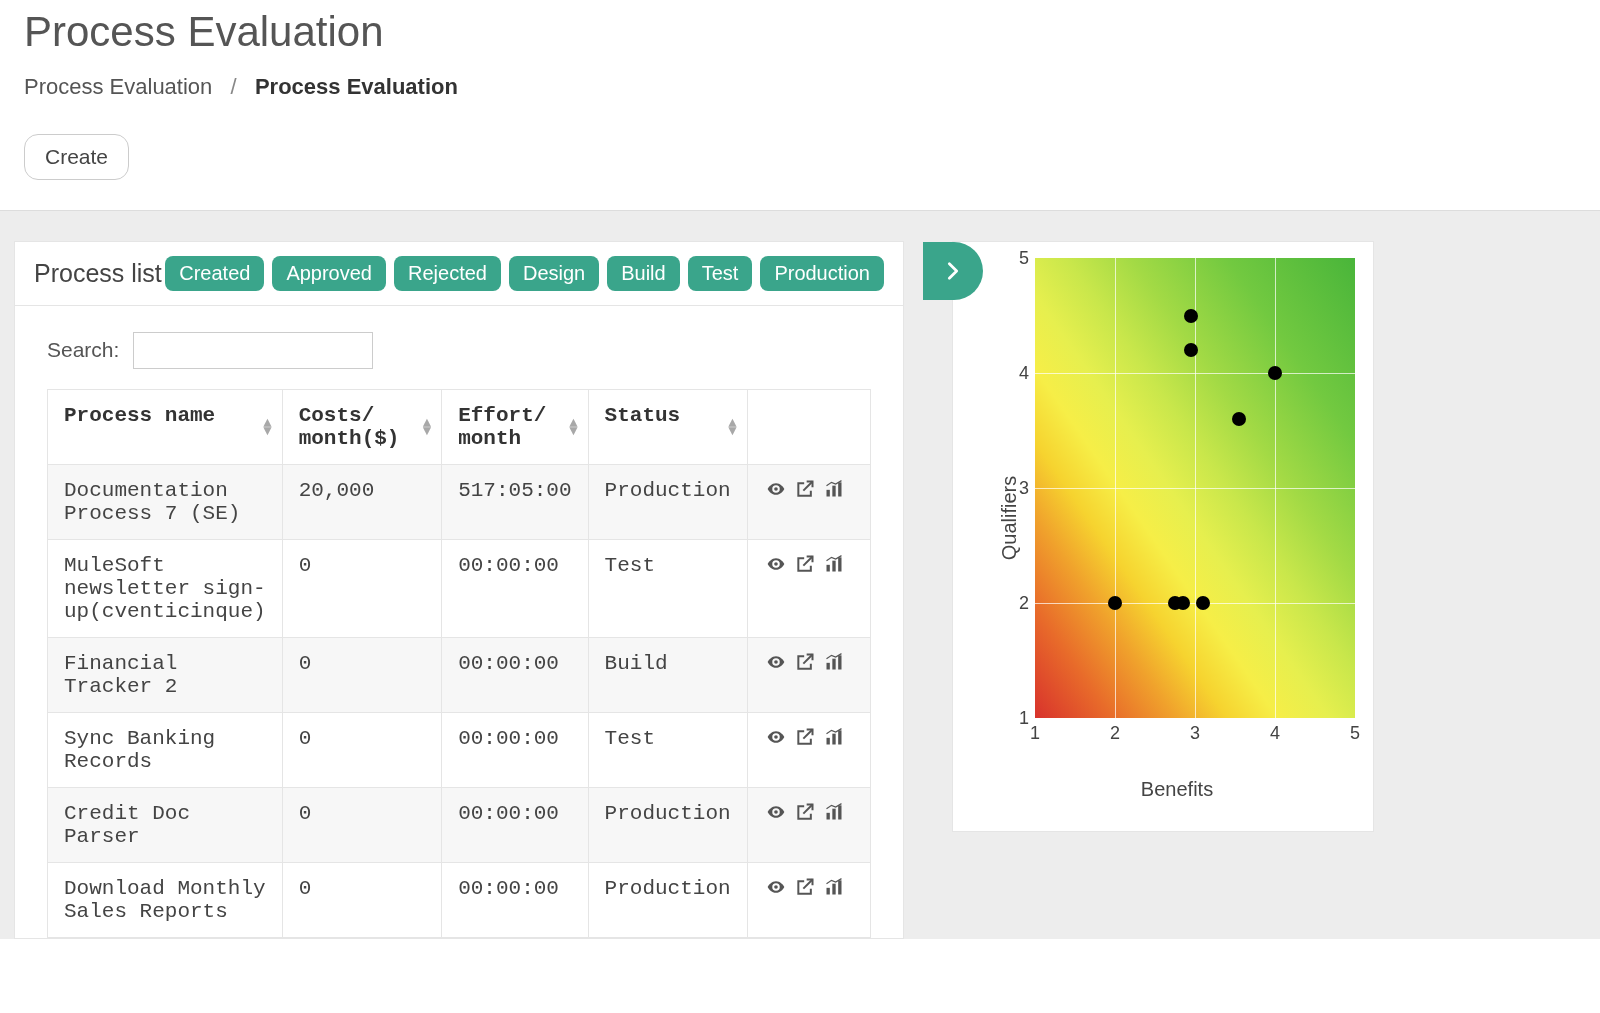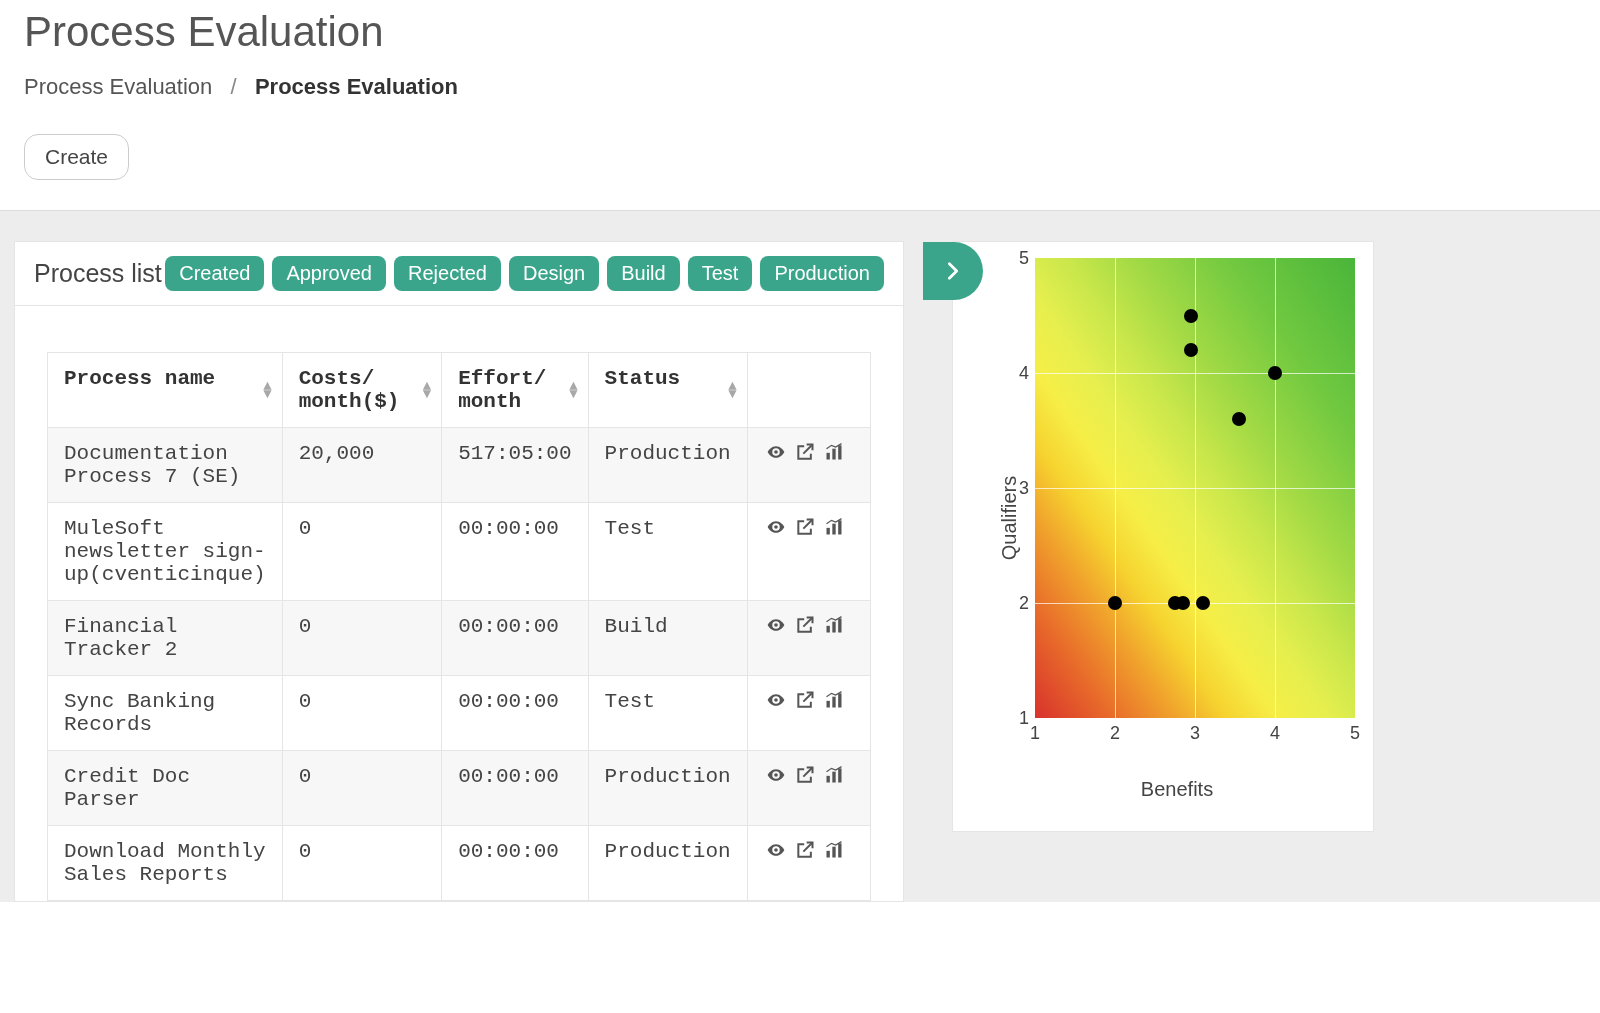--- a/index.html
+++ b/index.html
@@ -281,20 +281,24 @@
           <div class="pill">Approved</div>
           <div class="pill">Rejected</div>
           <div class="pill">Design</div>
           <div class="pill">Build</div>
           <div class="pill">Test</div>
           <div class="pill">Production</div>
         </div>
       </div>
 
       <div class="list-controls">
+        <div class="search-box">
+          <span>Search:</span>
+          <input type="text" value="" style="">
+        </div>
       </div>
 
       <table class="data-table">
         <thead>
           <tr>
             <th>
               <span>Process name</span>
               <span class="sort-arrows">
                   <span>▲</span>
                   <span>▼</span>

